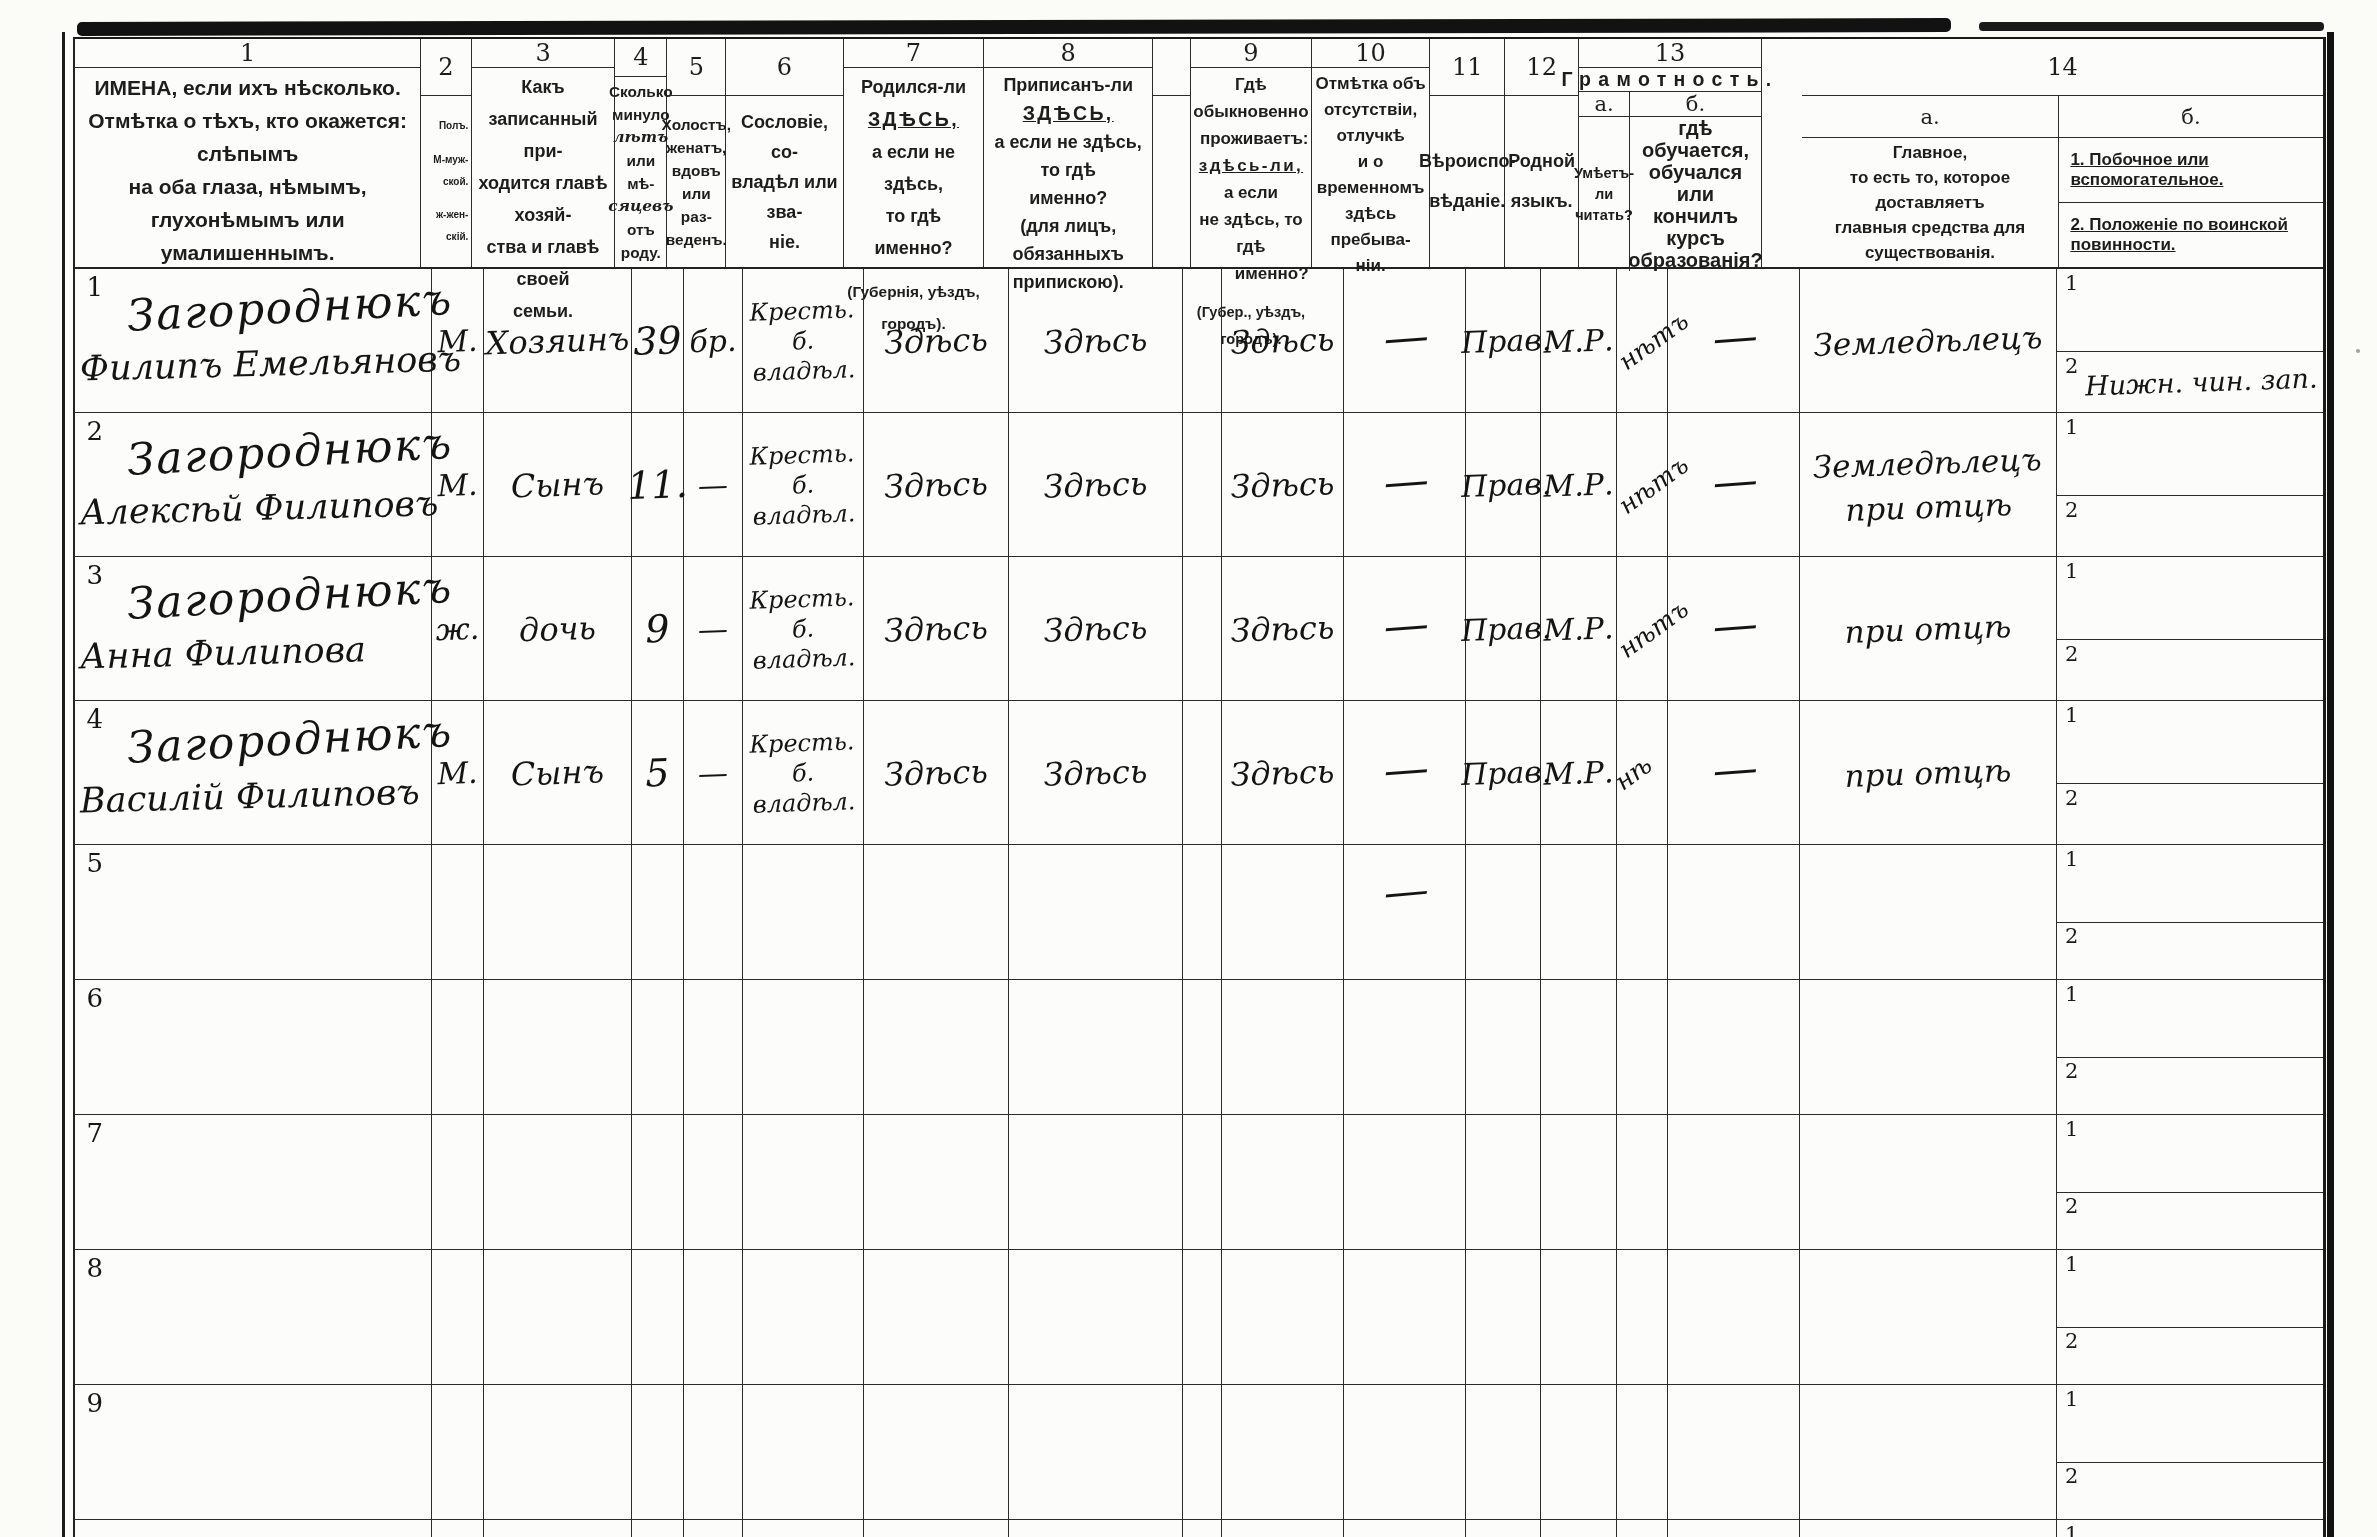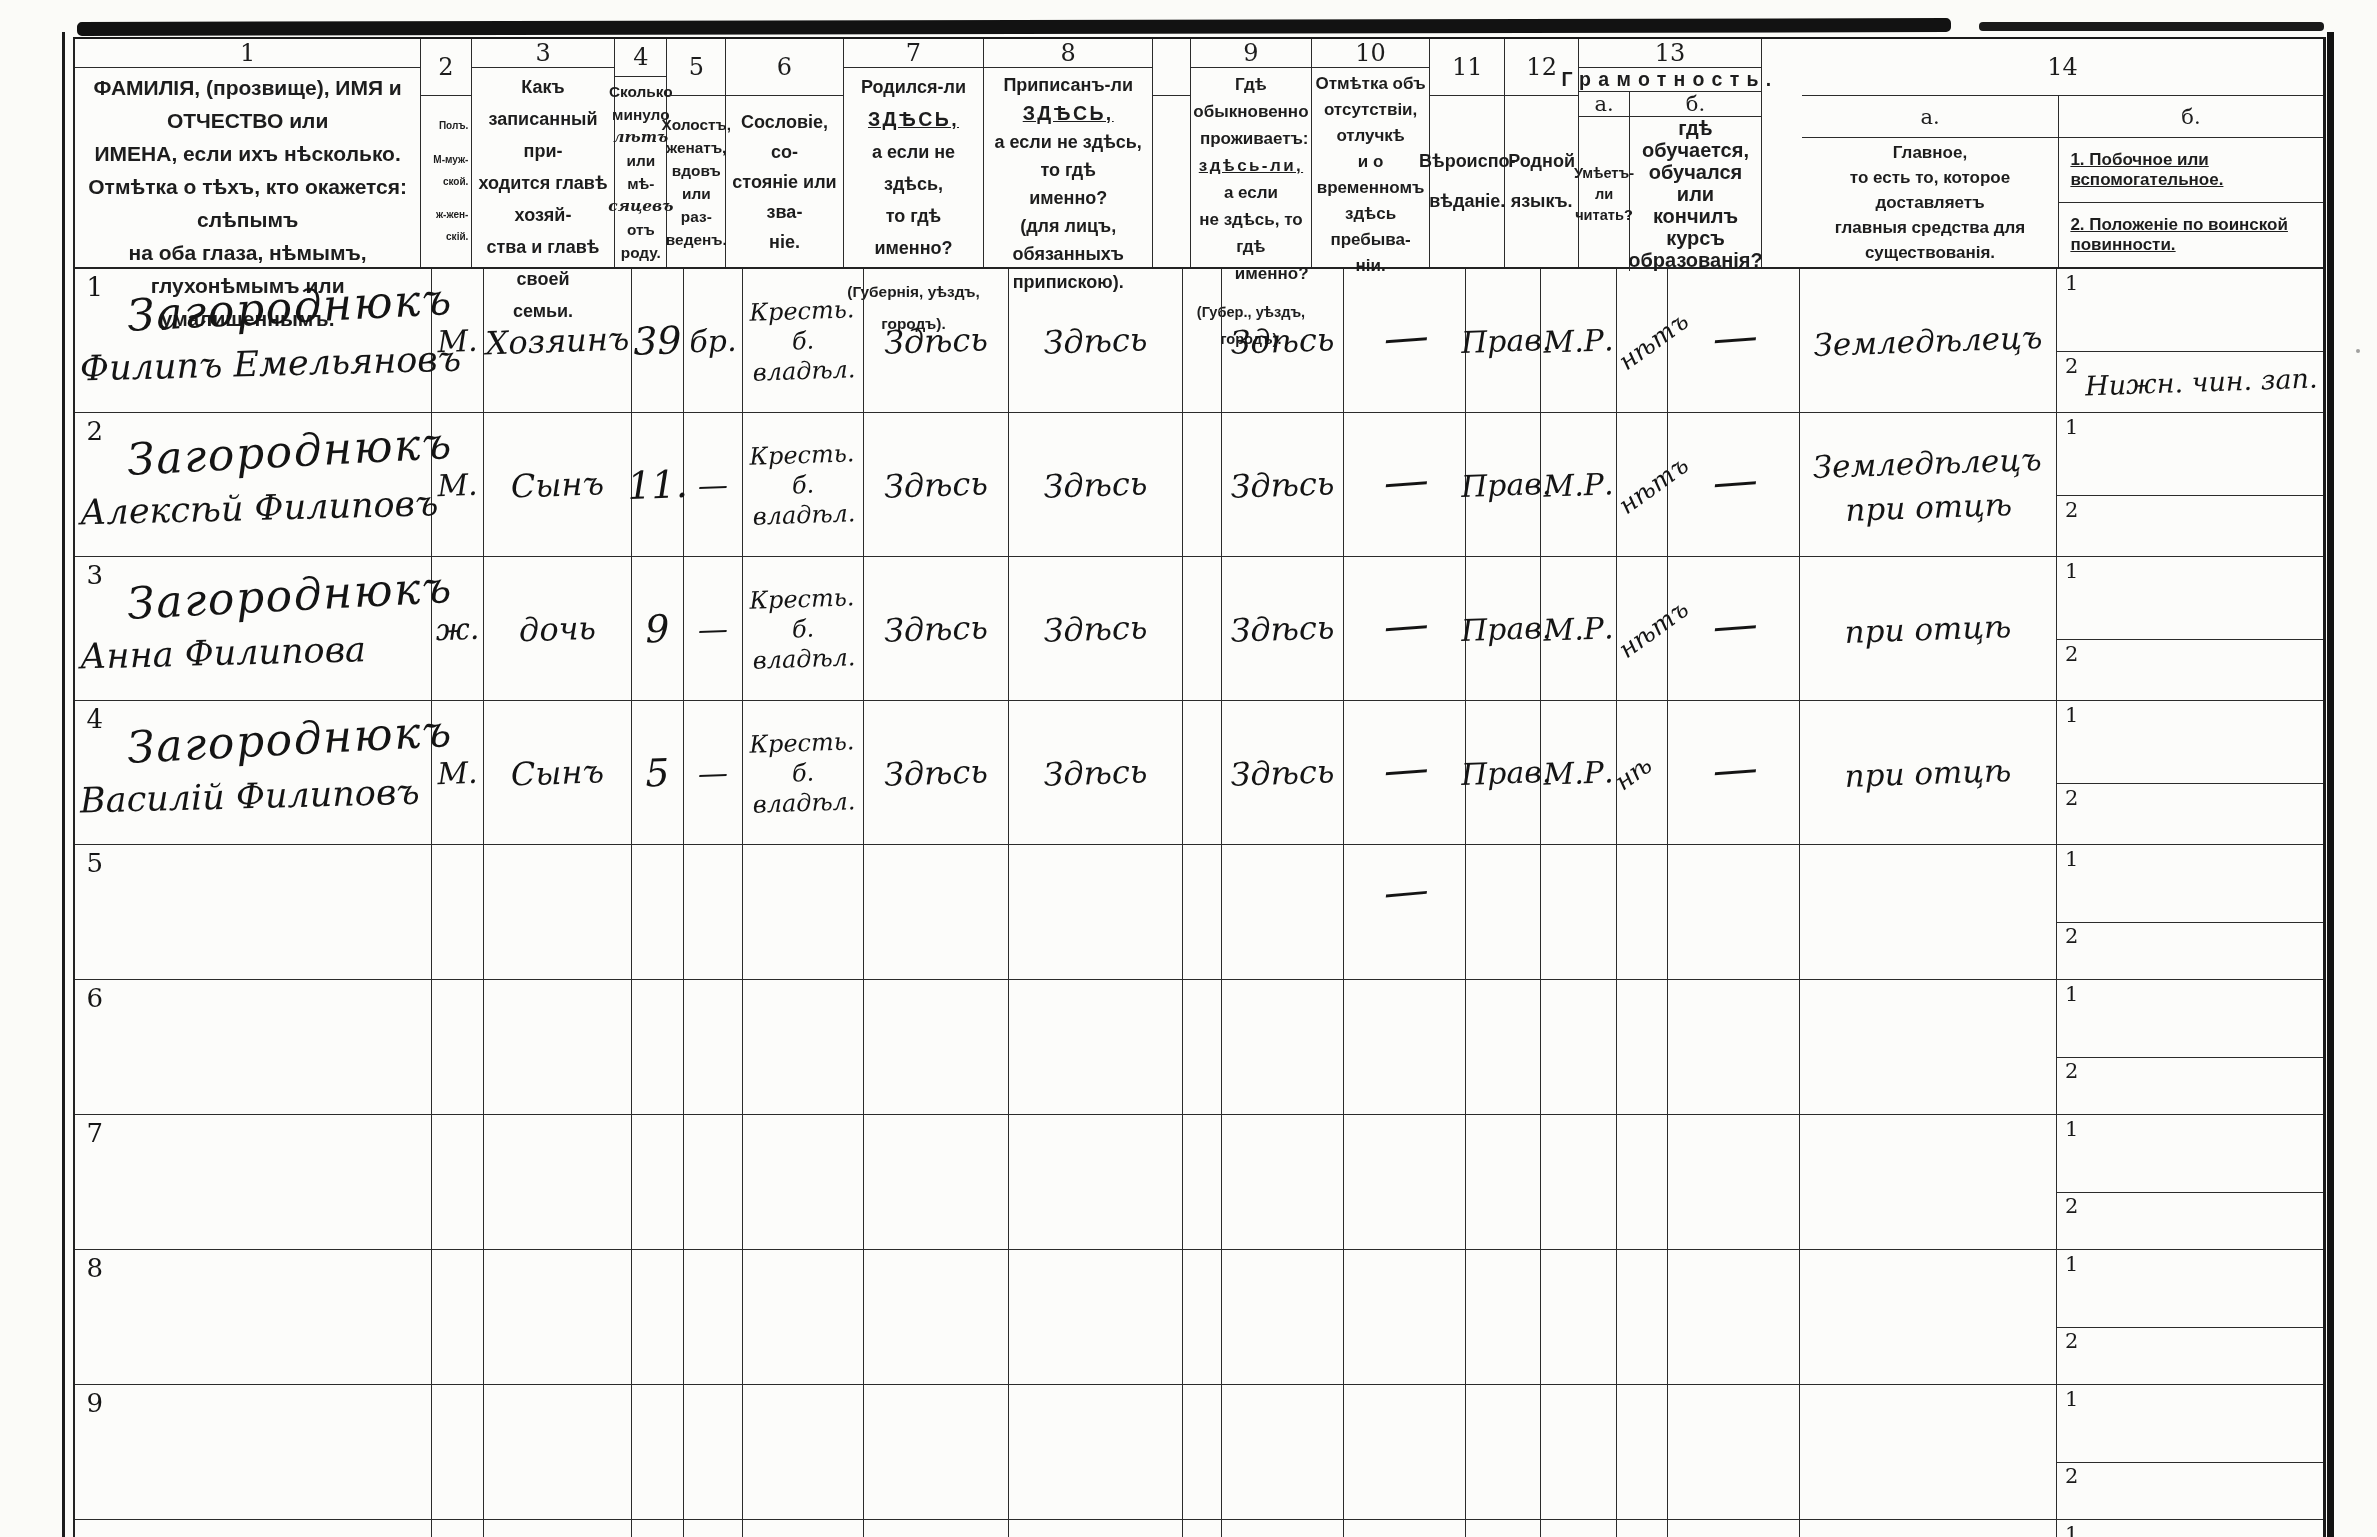--- a/index.html
+++ b/index.html
@@ -115,21 +115,20 @@
   <div class="speck" style="left:998px;top:917px;width:3.2px;height:3.2px"></div>
   <div class="speck" style="left:2356px;top:349px;width:4px;height:4px"></div>
 
   <div class="table">
 
     <div class="thead">
 
       <div class="hcell cw1 hc1">
         <div class="hnum">1</div>
         <div class="hdesc">
-          <div>ФАМИЛІЯ, (прозвище), ИМЯ и ОТЧЕСТВО или</div>
           <div>ИМЕНА, если ихъ нѣсколько.</div>
           <div>Отмѣтка о тѣхъ, кто окажется: слѣпымъ</div>
           <div>на оба глаза, нѣмымъ, глухонѣмымъ или</div>
           <div>умалишеннымъ.</div>
         </div>
       </div>
 
       <div class="hcell cw2 hc2">
         <div class="hnum">2</div>
         <div class="hdesc">
@@ -171,21 +170,21 @@
           <div>вдовъ</div>
           <div>или раз-</div>
           <div>веденъ.</div>
         </div>
       </div>
 
       <div class="hcell cw6 hc6">
         <div class="hnum">6</div>
         <div class="hdesc">
           <div>Сословіе, со-</div>
-          <div>стояніе или зва-</div>
+          <div>владѣл или зва-</div>
           <div>ніе.</div>
         </div>
       </div>
 
       <div class="hcell cw7 hc7">
         <div class="hnum">7</div>
         <div class="hdesc">
           <div><span>Родился-ли </span><span class="u">ЗДѢСЬ,</span></div>
           <div>а если не здѣсь,</div>
           <div>то гдѣ именно?</div>

